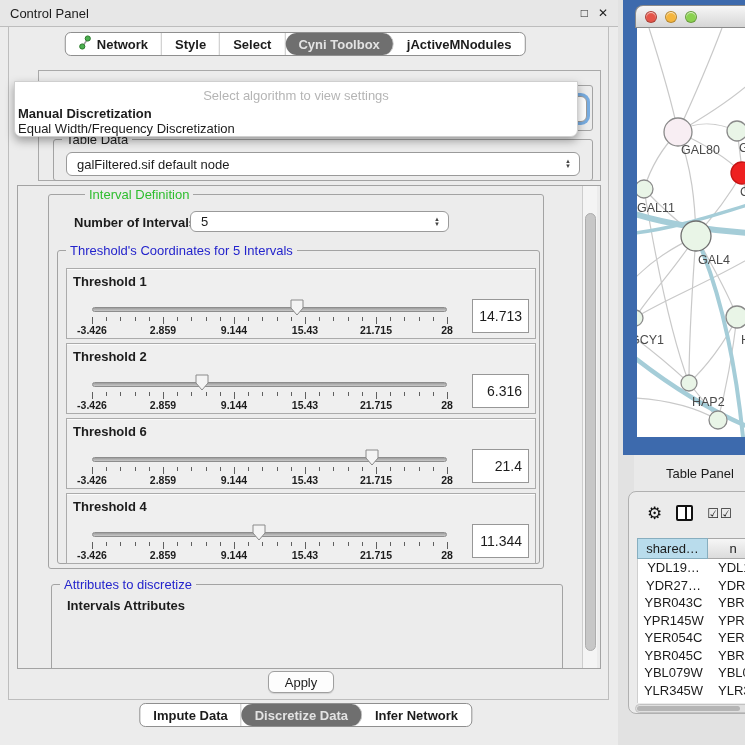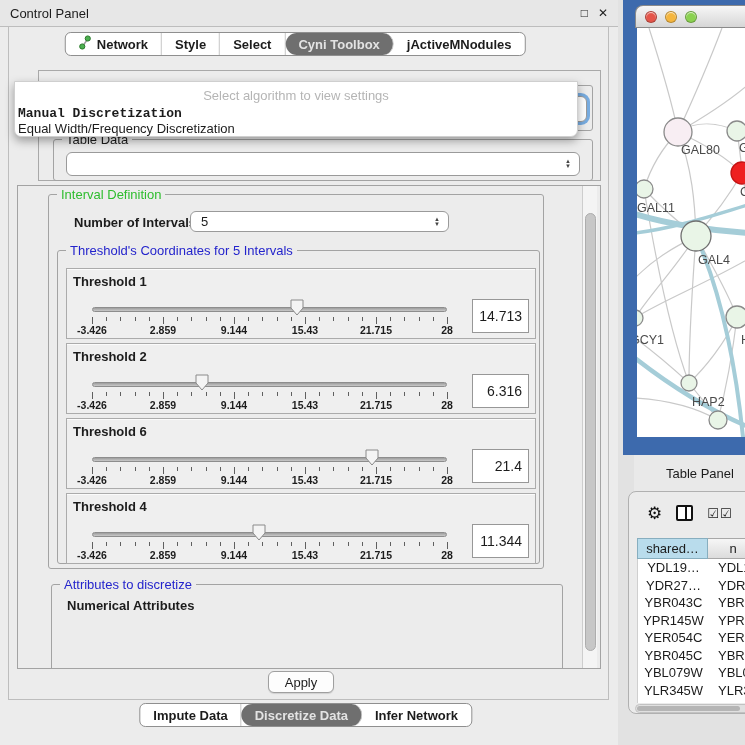--- a/index.html
+++ b/index.html
@@ -25,37 +25,37 @@
   .seg-tabs.bottom { left:50%; transform:translateX(-51%); top:703px; }
   .seg { display:flex; align-items:center; gap:5px; padding:0 13px; font-weight:600;
     border-right:1px solid #c6c6c6; cursor:default; white-space:nowrap; }
   .seg:last-child { border-right:none; }
   .seg.sel { background:var(--tab-selected-bg); color:var(--tab-selected-fg);border-radius:11px; }
 
   
   .gbox { position:absolute; border:1px solid #a3a3a3; border-radius:3px; }
   .gtitle { position:absolute; top:-8px; left:8px; background:#ececec; padding:0 4px;
     font-size:13px; white-space:nowrap; }
-  .gtitle.green { color:var(--green-title); }
+  .gtitle.green { color:var(--green-title);margin-left:28px; }
   .gtitle.blue  { color:var(--blue-title); }
 
   .topbox { position:absolute; left:38px; top:70px; width:563px; height:111px;
     border:1px solid #a9a9a9; background:#ececec; }
   .combo { position:absolute; background:#fff; border:1px solid #9a9a9a; border-radius:6px;
     display:flex; align-items:center; padding:0 10px; }
   .combo .arrows { position:absolute; right:8px; top:50%; transform:translateY(-50%);
     display:flex; flex-direction:column; line-height:5px; font-size:6px; color:#444; }
   .combo.focused { box-shadow:0 0 0 3px var(--focus-ring); }
 
   .popup { position:absolute; left:14px; top:81px; width:564px; height:56px; background:#fff;
     border:1px solid #cfcfcf; border-radius:0 0 7px 7px; box-shadow:0 4px 10px rgba(0,0,0,.35);
     z-index:20; padding-top:6px; }
   .popup .hint { text-align:center; color:#b5b5b5; height:18px; }
   .popup .opt { padding:0 3px; height:15px; line-height:15px; }
-  .popup .opt.b { font-weight:bold;font-family:Liberation Mono, monospace; }
+  .popup .opt.b { font-weight:bold; }
 
   .scrollpane { position:absolute; left:17px; top:185px; width:584px; height:484px;
     border:1px solid #a3a3a3; background:#ececec; overflow:hidden; }
   .vscroll { position:absolute; right:3px; top:0; width:15px; height:100%;
     background:#f4f4f4; border-left:1px solid #cdcdcd; }
   .vscroll .thumb { position:absolute; left:2px; width:11px; background:#c7c7c7;
     border:1px solid #adadad; border-radius:6px; }
 
   .noi-label { position:absolute; font-weight:bold; }
 
@@ -165,20 +165,21 @@
       <div class="combo focused" style="left:12px; top:10px; width:521px; height:26px;">
         <span class="arrows">
             <span>▲</span>
             <span>▼</span>
           </span>
       </div>
     </div>
     <div class="gbox" style="left:14px; top:68px; width:540px; height:42px;">
       <span class="gtitle">Table Data</span>
       <div class="combo" style="left:12px; top:12px; width:514px; height:24px;">
+        <span>galFiltered.sif default node</span>
         <span class="arrows">
             <span>▲</span>
             <span>▼</span>
           </span>
       </div>
     </div>
   </div>
 
   <div class="popup">
     <div class="hint">Select algorithm to view settings</div>
@@ -362,21 +363,21 @@
               <span class="slabel" style="left: 309px;">21.715</span>
               <span class="slabel" style="left: 380px;">28</span>
               <div class="vbox">11.344</div>
             </div>
           </div>
       </div>
     </div>
 
     <div class="gbox" style="left:33px; top:398px; width:512px; height:110px;">
       <span class="gtitle blue">Attributes to discretize</span>
-      <span class="attr-sub">Numerical Attributes</span>
+      <span class="attr-sub">Intervals Attributes</span>
     </div>
     <div class="vscroll">
       <div class="thumb" style="top:27px; height:438px;"></div>
     </div>
   </div>
 
   <div class="apply-btn">Apply</div>
 
   <div class="seg-tabs bottom" id="bottom-tabs">
       <span class="seg">

